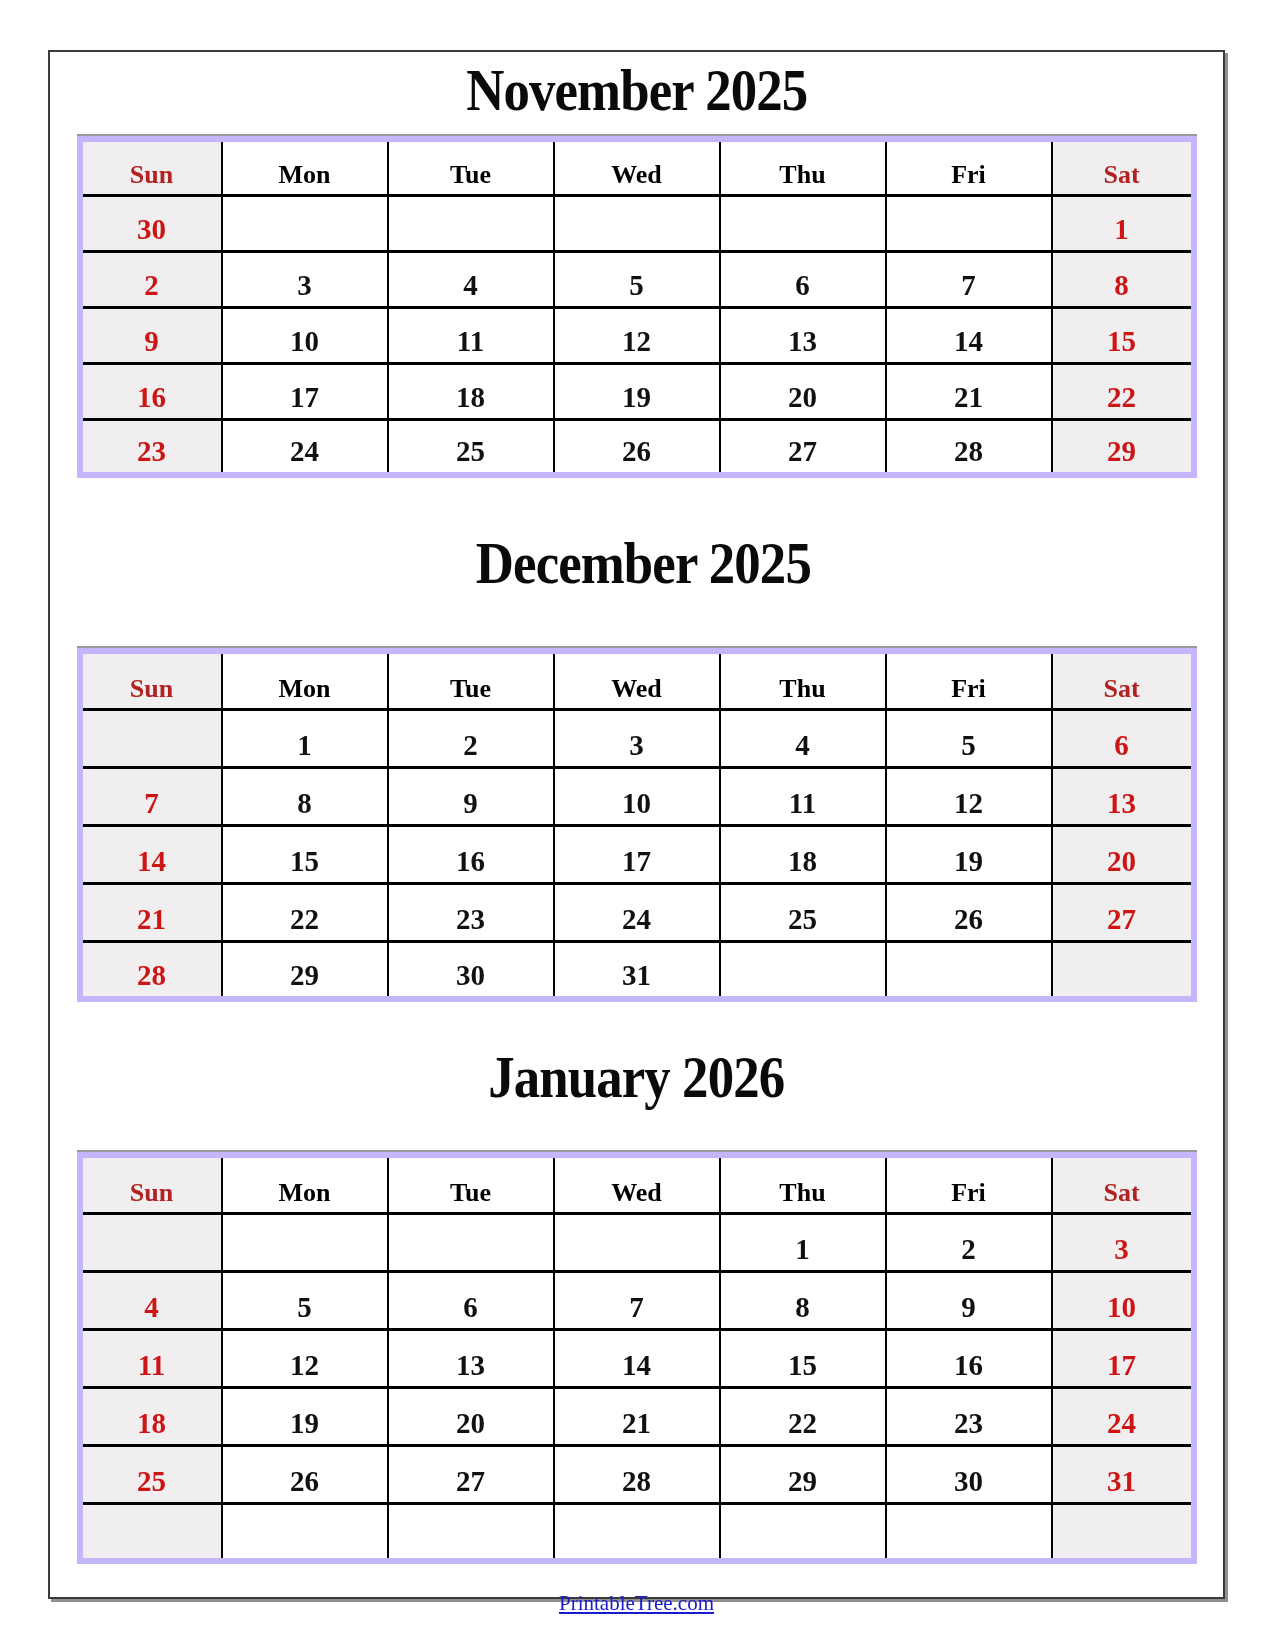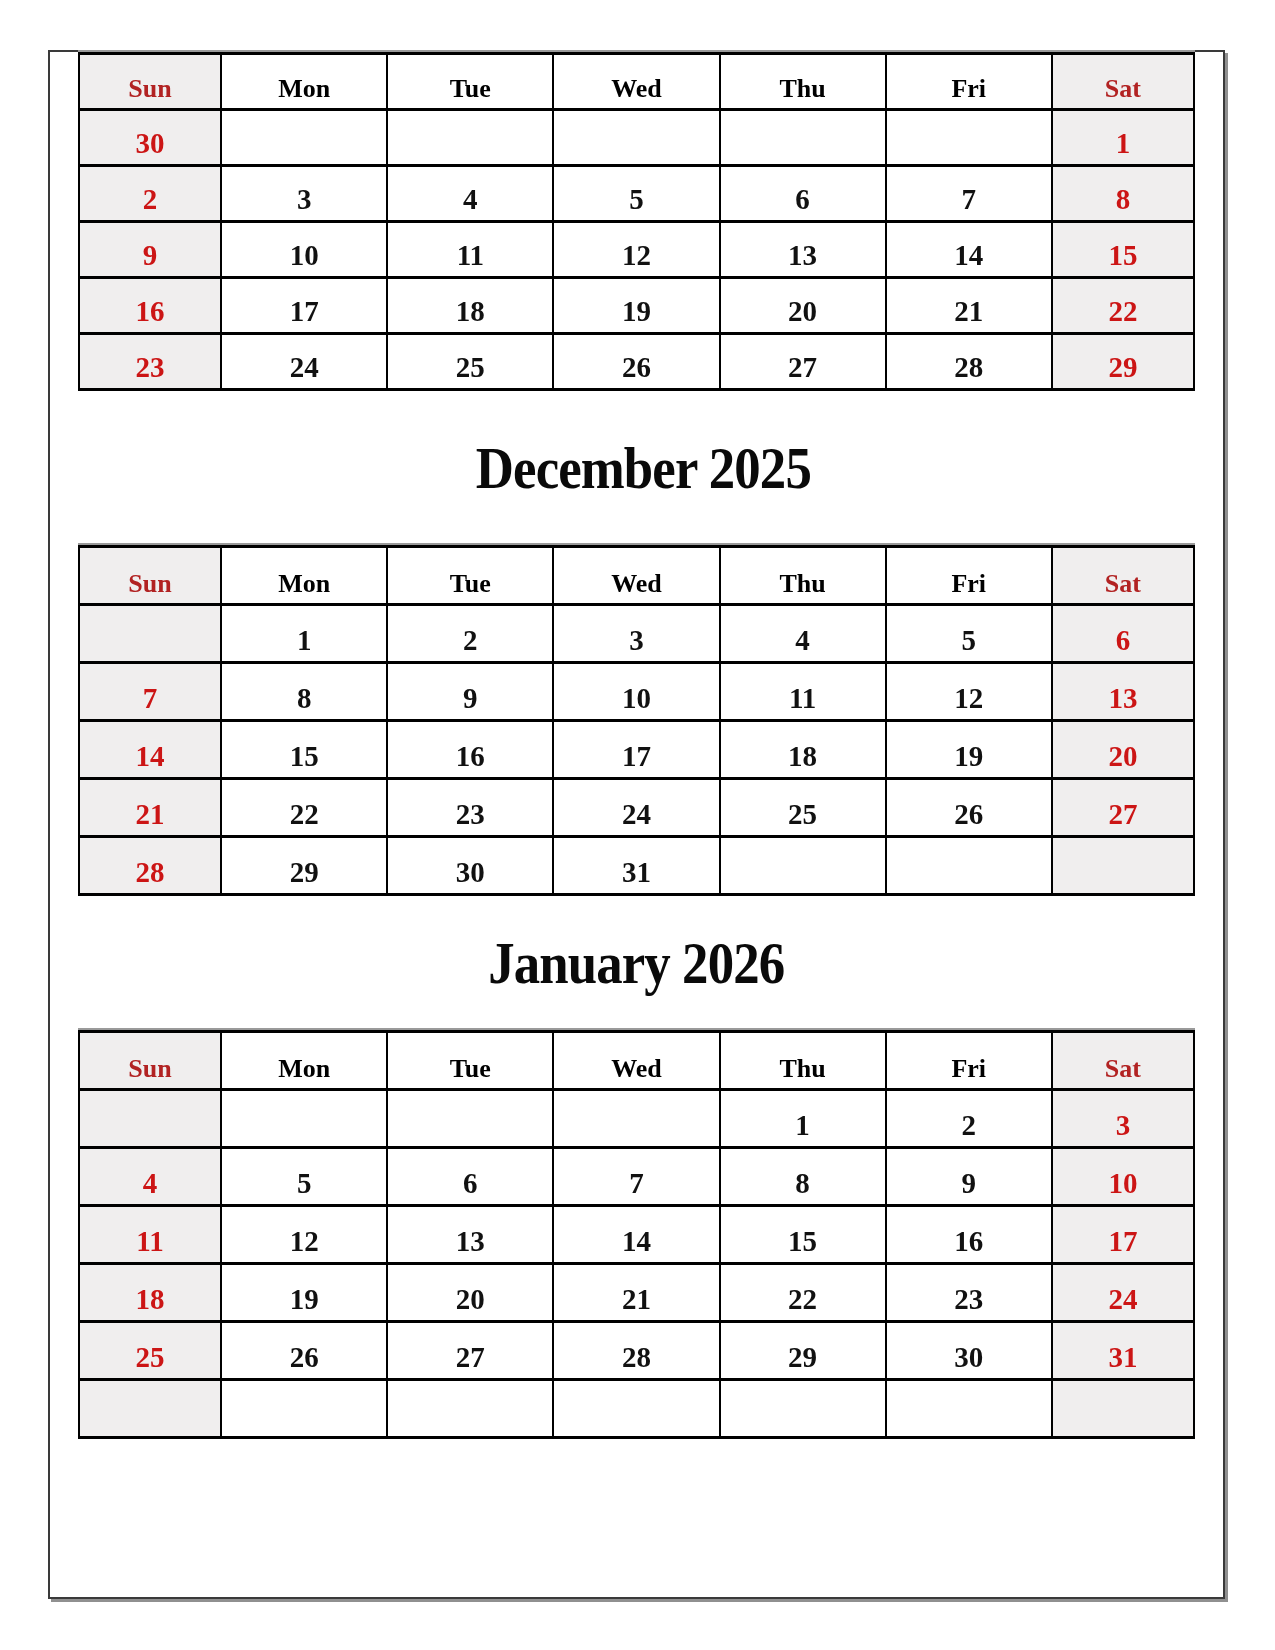--- a/index.html
+++ b/index.html
@@ -35,24 +35,24 @@
     font-weight: bold;
     font-size: 60px;
     letter-spacing: -1px;
     color: #0a0a0a;
     transform: scaleX(0.88);
     white-space: nowrap;
     line-height: 1;
   }
   table.calendar {
     width: 1117px;
-    margin: 0 auto;
+    margin: 8px auto;
     border-collapse: collapse;
     table-layout: fixed;
-    border: 2px solid #c4b5fd;
+    border: 6px solid #c4b5fd;
     box-shadow: 0 -2px 0 #9a9a9a;
     background: #0f766e;
   }
   table.calendar th,
   table.calendar td {
     border-left: 2px solid #000;
     border-right: 2px solid #000;
     border-top: 3px solid #000;
     border-bottom: 3px solid #000;
     vertical-align: bottom;
@@ -99,20 +99,23 @@
     color: var(--link-blue, #1B1BCE);
     text-decoration: underline;
     cursor: pointer;
   }
 </style>
 </head>
 <body>
 
 <div class="page-frame">
 
+  <div class="title-block first">
+    <h1 class="month-title">November 2025</h1>
+  </div>
   <table class="calendar m0">
     <colgroup>
       <col class="c-weekend">
         <col class="c-weekday">
         <col class="c-weekday">
         <col class="c-weekday">
       <col class="c-weekday">
         <col class="c-weekday">
         <col class="c-weekend">
     </colgroup>
@@ -324,14 +327,17 @@
           <td></td>
           <td></td>
           <td></td>
           <td></td>
           <td></td>
           <td class="weekend"></td>
         </tr>
       </tbody>
   </table>
 
+  <div class="footer-block">
+    <a class="footer-link">PrintableTree.com</a>
+  </div>
 
 </div>
 
 </body></html>

